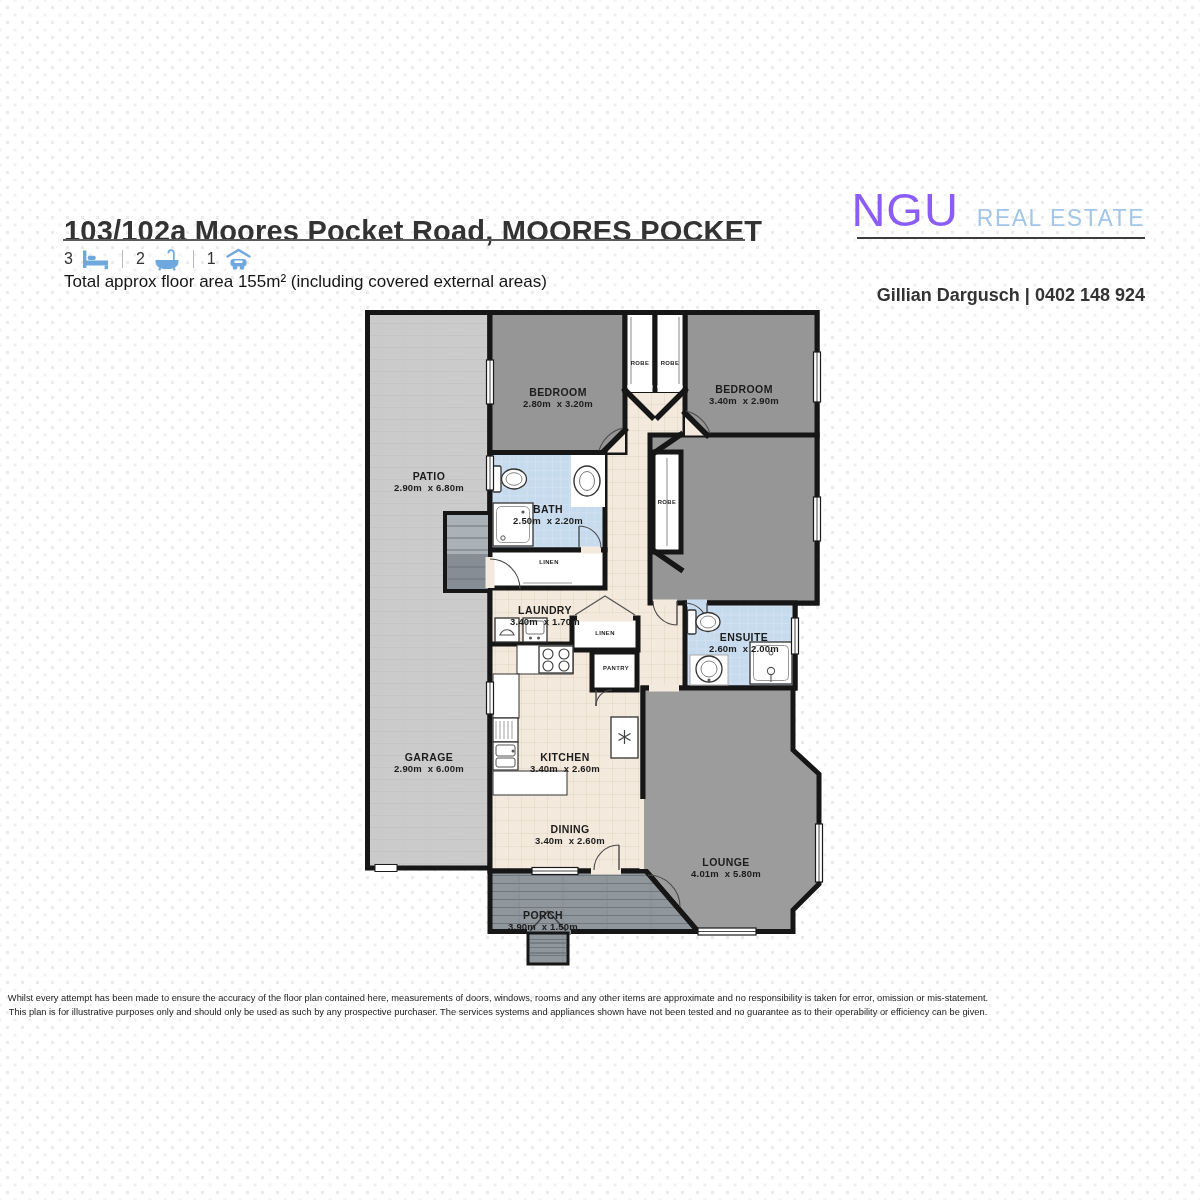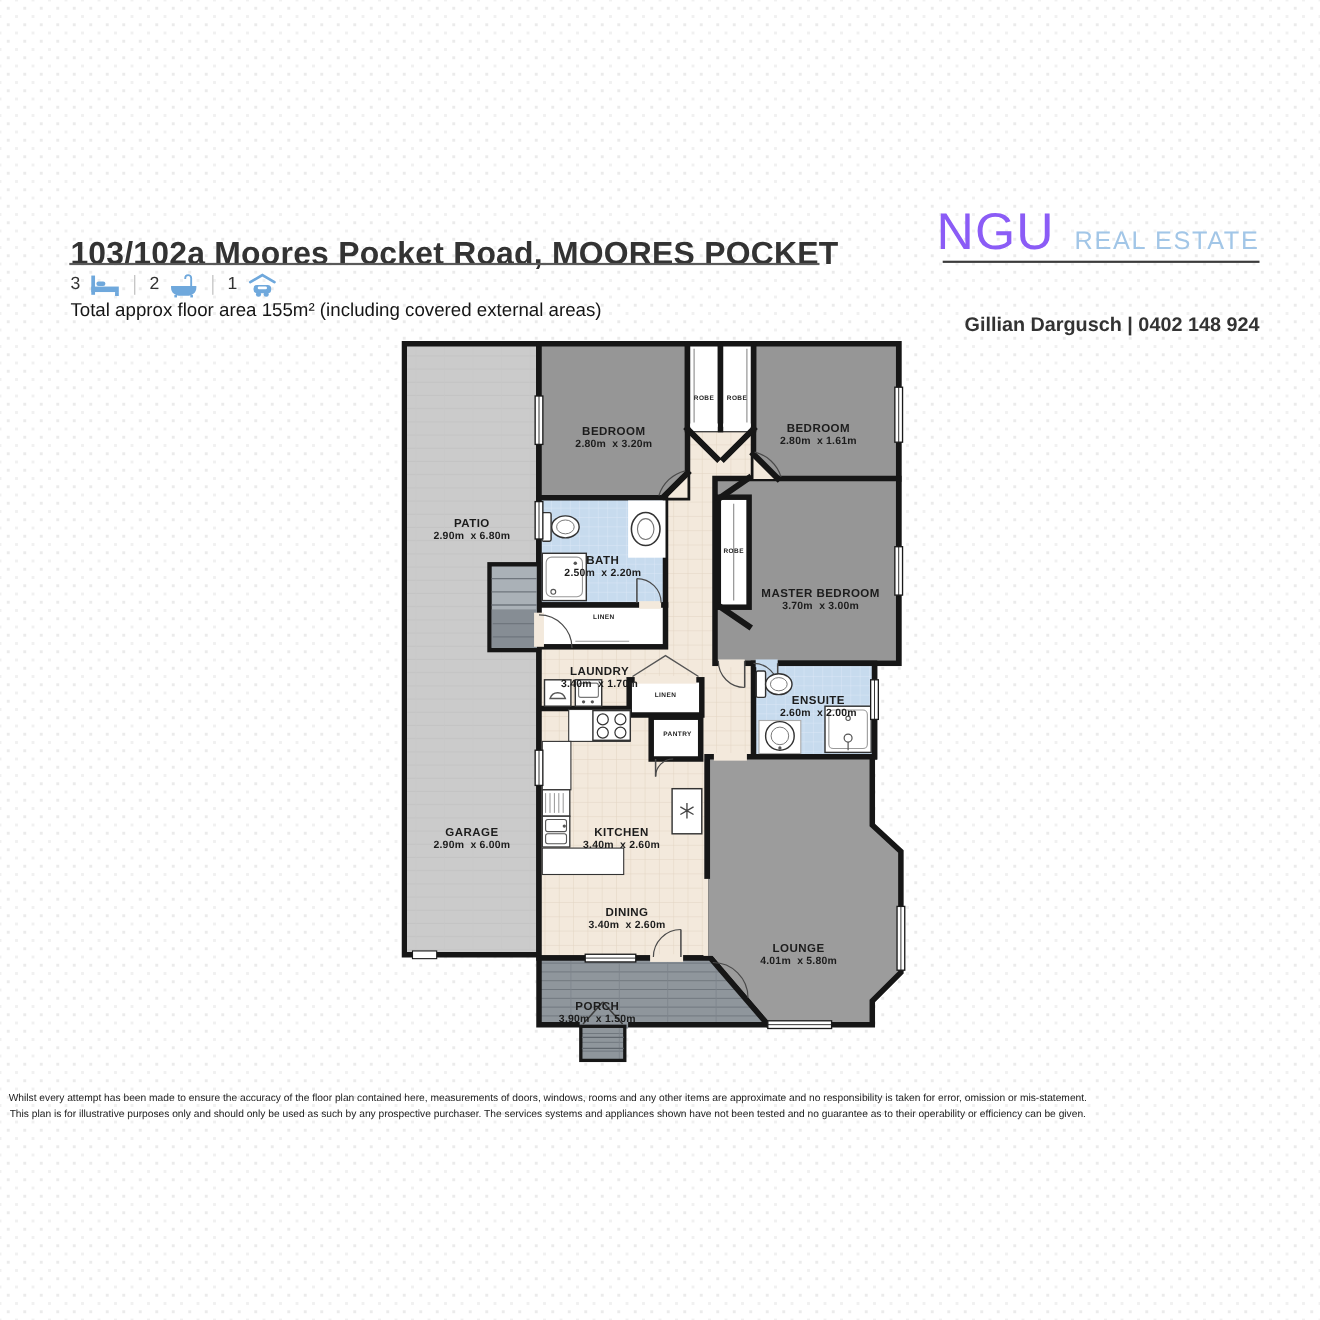--- a/index.html
+++ b/index.html
@@ -311,23 +311,21 @@
   </g>
 </svg>
 
   <div class="rl" style="left:64px;top:163px">
     <div class="n">PATIO</div><div class="d">2.90m  x 6.80m</div></div>
   <div class="rl" style="left:64px;top:444px">
     <div class="n">GARAGE</div><div class="d">2.90m  x 6.00m</div></div>
   <div class="rl" style="left:193px;top:79px">
     <div class="n">BEDROOM</div><div class="d">2.80m  x 3.20m</div></div>
   <div class="rl" style="left:379px;top:76px">
-    <div class="n">BEDROOM</div><div class="d">2.80m  x 1.61m</div></div>
-  <div class="rl" style="left:381px;top:226px">
-    <div class="n">MASTER BEDROOM</div><div class="d">3.70m  x 3.00m</div></div>
+    <div class="n">BEDROOM</div><div class="d">3.40m  x 2.90m</div></div>
   <div class="rl" style="left:183px;top:196px">
     <div class="n">BATH</div><div class="d">2.50m  x 2.20m</div></div>
   <div class="rl" style="left:180px;top:297px">
     <div class="n">LAUNDRY</div><div class="d">3.40m  x 1.70m</div></div>
   <div class="rl" style="left:379px;top:324px">
     <div class="n">ENSUITE</div><div class="d">2.60m  x 2.00m</div></div>
   <div class="rl" style="left:200px;top:444px">
     <div class="n">KITCHEN</div><div class="d">3.40m  x 2.60m</div></div>
   <div class="rl" style="left:205px;top:516px">
     <div class="n">DINING</div><div class="d">3.40m  x 2.60m</div></div>

